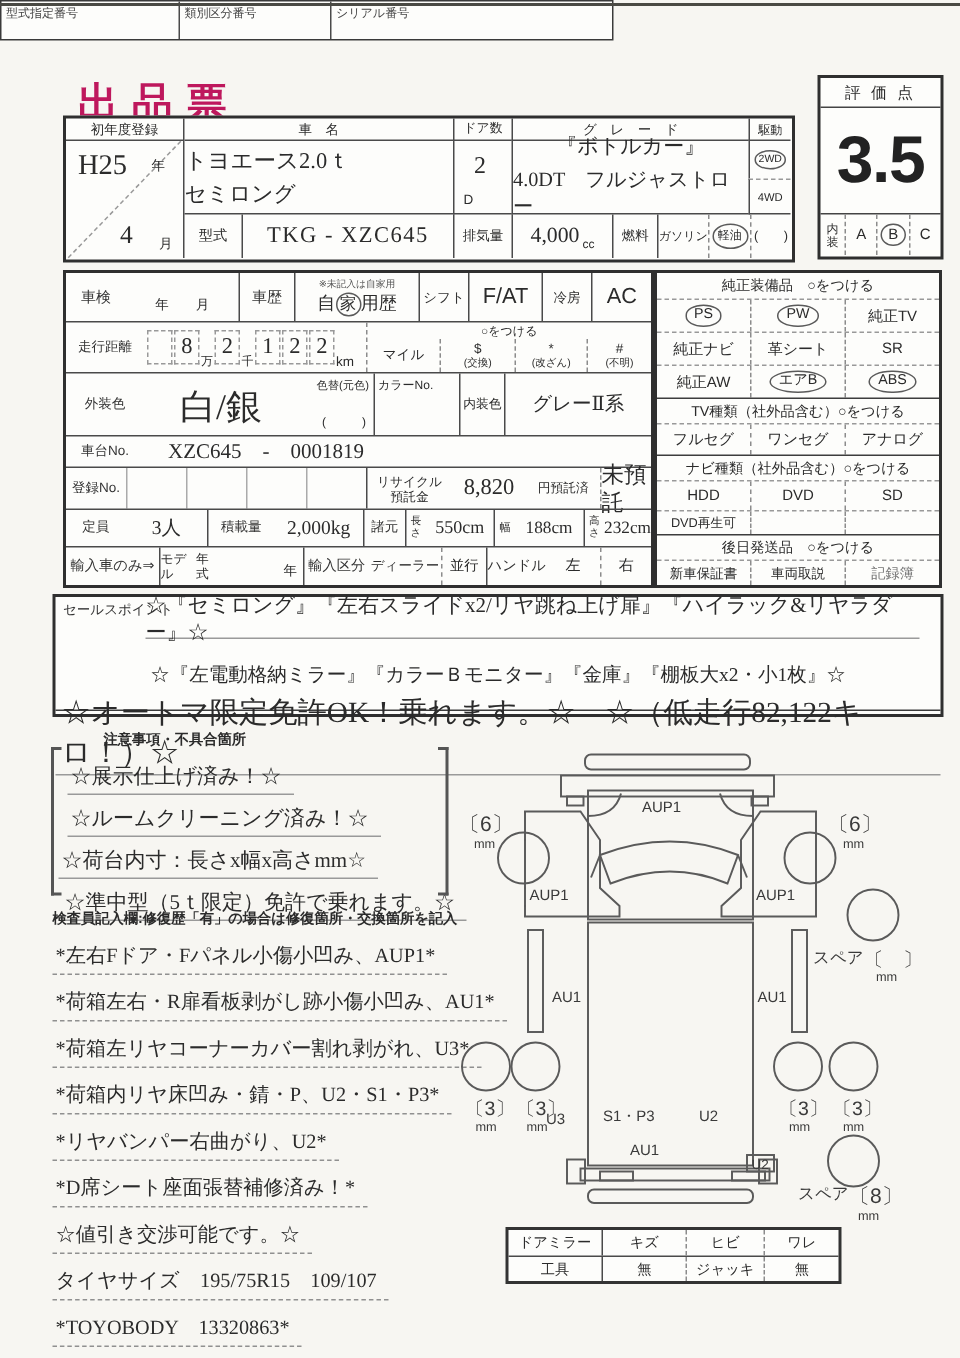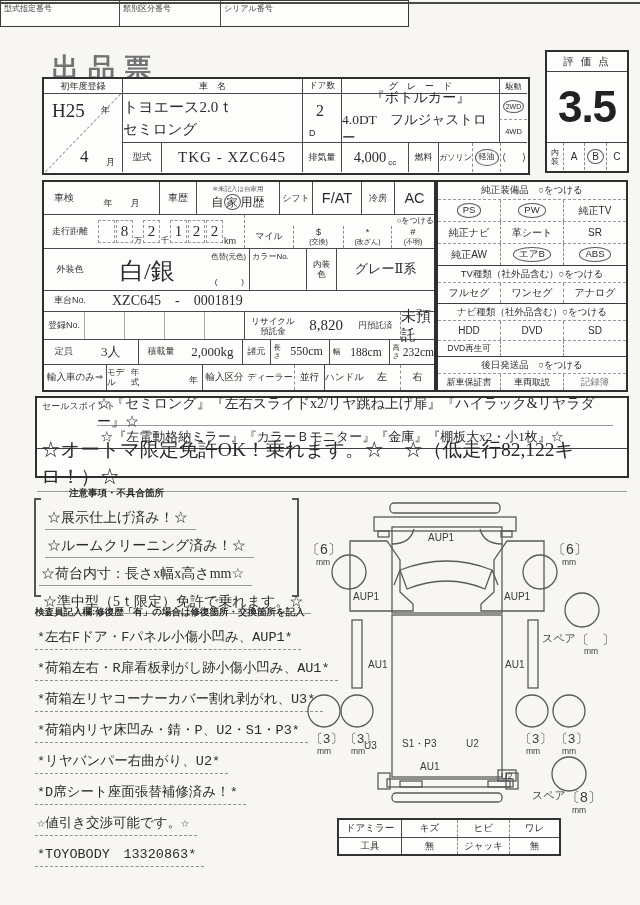--- a/index.html
+++ b/index.html
@@ -16,21 +16,21 @@
   .cell { display: flex; align-items: center; justify-content: center; }
   .lbl { font-size: 9px; color: #333; }
   .hand { font-family: "Liberation Serif", "DejaVu Serif", serif; }
   .sl { border-left: 1.3px solid #4a4a4a; }
   .dl { border-left: 1.2px dashed #8c8c8c; }
   .hl { border-left: 1px solid #aaa; }
   .oval { display:inline-block; border: 1.5px solid #5a5a5a; border-radius: 50%; padding: 0 5px; line-height: 1.3; }
   .topline { position:absolute; left:0; top:2px; width:640px; height:2px; background:#4a4a44; }
 
   
-  .title { left:52px; top:50px; font-size:27px; font-weight:bold; letter-spacing:9px; color:#737373; }
+  .title { left:52px; top:50px; font-size:27px; font-weight:bold; letter-spacing:9px; color:#be185d; }
   .hdrcells { left:124px; top:52px; width:409px; height:27px; display:flex; border:1.8px solid #3a3a3a; background:#fdfdfb; }
   .hdrcell { border-left:1.3px solid #4a4a4a; padding:2px 3px; font-size:8px; color:#444; }
   .hdrcell:first-child { border-left:none; }
 
   
   .rating { left:545px; top:50px; width:84px; height:123px; }
   .rating .rhead { height:20px; border-bottom:1.4px solid #444; font-size:10.5px; letter-spacing:2px; }
   .rating .rscore { height:70px; font-size:44px; font-weight:bold; letter-spacing:-1px; color:#222; }
   .rating .rbottom { height:28px; border-top:1.4px solid #444; display:flex; align-items:stretch; }
   .rating .rint { width:16px; font-size:8px; line-height:9px; display:flex; flex-direction:column; align-items:center; justify-content:center; }
@@ -58,21 +58,21 @@
 
   
   .sales { left:35px; top:396px; width:594px; height:82px; }
   .sline { display:flex; align-items:center; justify-content:center; }
 
   
   .noteitem { font-size:14px; white-space:nowrap; border-bottom:1px solid #999; width:fit-content;
               padding:3px 8px 2px 2px; margin-bottom:4px; }
   
   .insitem { font-size:13.5px; white-space:nowrap; border-bottom:1.2px dashed #909090; width:fit-content;
-             padding:4px 8px 3px 2px; margin-bottom:5px;font-family:Liberation Mono, monospace; }
+             padding:4px 8px 3px 2px; margin-bottom:5px; }
 
   
   .btm { left:337px; top:818px; width:224px; height:38px; border:2px solid #333; background:#fdfdfb; }
   .btmrow { display:flex; height:17px; }
   .btmrow + .btmrow { border-top:1.3px solid #4a4a4a; }
   .btmrow > div { display:flex; align-items:center; justify-content:center; font-size:9.5px; }
   .bc1 { width:62px; } .bc2 { width:56px; border-left:1.3px solid #4a4a4a; }
   .bc3 { width:52px; border-left:1.2px dashed #8c8c8c; } .bc4 { flex:1; border-left:1.2px dashed #8c8c8c; }
 
   svg text { font-family:"Liberation Sans","DejaVu Sans",sans-serif; fill:#3a3a3a; }
@@ -186,21 +186,21 @@
       <span class="mbox hand">8</span>
       <span class="marker">万</span>
       <span class="mbox hand">2</span>
       <span class="marker">千</span>
       <span class="mbox hand">1</span>
       <span class="mbox hand">2</span>
       <span class="mbox hand">2</span>
       <span class="marker" style="font-size:9px">km</span>
     </div>
     <div class="dl" style="flex:1;flex-direction:column;align-items:stretch">
-      <div style="height:11px;text-align:right;font-size:8px">○をつける</div>
+      <div style="height:11px;text-align:center;font-size:8px">○をつける</div>
       <div style="display:flex;flex:1">
         <div class="cell" style="width:48px;font-size:9px">マイル</div>
         <div class="cell dl" style="width:50px;flex-direction:column">
           <span style="font-size:9px">$</span>
           <span style="font-size:7px">(交換)</span>
         </div>
         <div class="cell dl" style="width:48px;flex-direction:column">
           <span style="font-size:9px">*</span>
           <span style="font-size:7px">(改ざん)</span>
         </div>
@@ -213,21 +213,21 @@
   </div>
 
   <div class="drow" style="height:43px">
     <div class="lbl" style="width:52px">外装色</div>
     <div style="width:153px;position:relative">
       <span class="abs hand" style="left:24px;top:6px;font-size:24px">白/銀</span>
       <span class="abs" style="right:3px;top:3px;font-size:7.5px">色替(元色)</span>
       <span class="abs" style="right:5px;bottom:3px;font-size:8px">(　　　)</span>
     </div>
     <div class="sl" style="width:57px;align-items:flex-start !important;justify-content:flex-start;padding:2px;font-size:8px">カラーNo.</div>
-    <div class="sl" style="width:30px;flex-direction:column;font-size:8.5px;line-height:10px">
+    <div class="sl" style="width:30px;flex-direction:row;font-size:8.5px;line-height:10px">
       <span>内装</span>
       <span>色</span>
     </div>
     <div class="sl" style="flex:1">
       <span class="hand" style="font-size:13px">グレーⅡ系</span>
     </div>
   </div>
 
   <div class="drow" style="height:22px">
     <div class="lbl" style="width:52px">車台No.</div>
@@ -347,21 +347,21 @@
     <div class="dl" style="font-size:9px">車両取説</div>
     <div class="dl" style="font-size:9.5px;color:#777">記録簿</div>
   </div>
 </div>
 
 <div class="blk sales">
   <span class="abs lbl" style="left:5px;top:2px;font-size:9px">セールスポイント</span>
   <div class="sline" style="height:26px;margin:2px 14px 0 60px;border-bottom:1px solid #9a9a9a">
     <span class="hand" style="font-size:14px">☆『セミロング』『左右スライドx2/リヤ跳ね上げ扉』『ハイラック&amp;リヤラダー』☆</span>
   </div>
-  <div class="sline" style="height:21px;margin:0 14px">
+  <div class="sline" style="height:21px;margin:13px 14px">
     <span class="hand" style="font-size:13px">☆『左電動格納ミラー』『カラーＢモニター』『金庫』『棚板大x2・小1枚』☆</span>
   </div>
   <div class="sline" style="height:30px;border-top:1.6px solid #3d3d3d;margin-top:1px">
     <span class="hand" style="font-size:19.5px;border-bottom:1px solid #9a9a9a;padding:0 4px 1px 4px">☆オートマ限定免許OK！乗れます。☆　☆（低走行82,122キロ！）☆</span>
   </div>
 </div>
 
 <div class="abs" style="left:35px;top:487px;width:270px">
   <div style="font-size:9.5px;font-weight:bold;padding-left:34px">注意事項・不具合箇所</div>
   <div style="padding:6px 0 0 10px">
@@ -377,20 +377,21 @@
 <div class="abs" style="left:35px;top:606px;width:300px">
   <div style="font-size:9.5px;font-weight:bold">検査員記入欄:修復歴「有」の場合は修復箇所・交換箇所を記入</div>
   <div style="padding-top:5px">
     <div class="insitem hand">*左右Fドア・Fパネル小傷小凹み、AUP1*</div>
     <div class="insitem hand">*荷箱左右・R扉看板剥がし跡小傷小凹み、AU1*</div>
     <div class="insitem hand">*荷箱左リヤコーナーカバー割れ剥がれ、U3*</div>
     <div class="insitem hand">*荷箱内リヤ床凹み・錆・P、U2・S1・P3*</div>
     <div class="insitem hand">*リヤバンパー右曲がり、U2*</div>
     <div class="insitem hand">*D席シート座面張替補修済み！*</div>
     <div class="insitem hand">☆値引き交渉可能です。☆</div>
+    <div class="insitem hand">タイヤサイズ　195/75R15　109/107</div>
     <div class="insitem hand">*TOYOBODY　13320863*</div>
   </div>
 </div>
 
 <svg class="abs" style="left:300px;top:492px" width="340" height="330" viewBox="0 0 340 330">
   <g fill="none" stroke="#5a5a5a" stroke-width="1.3">
 
     <rect x="90" y="11" width="110" height="10" rx="4"></rect>
     <rect x="74" y="25" width="142" height="14"></rect>
     <rect x="78" y="39" width="11" height="6"></rect>

